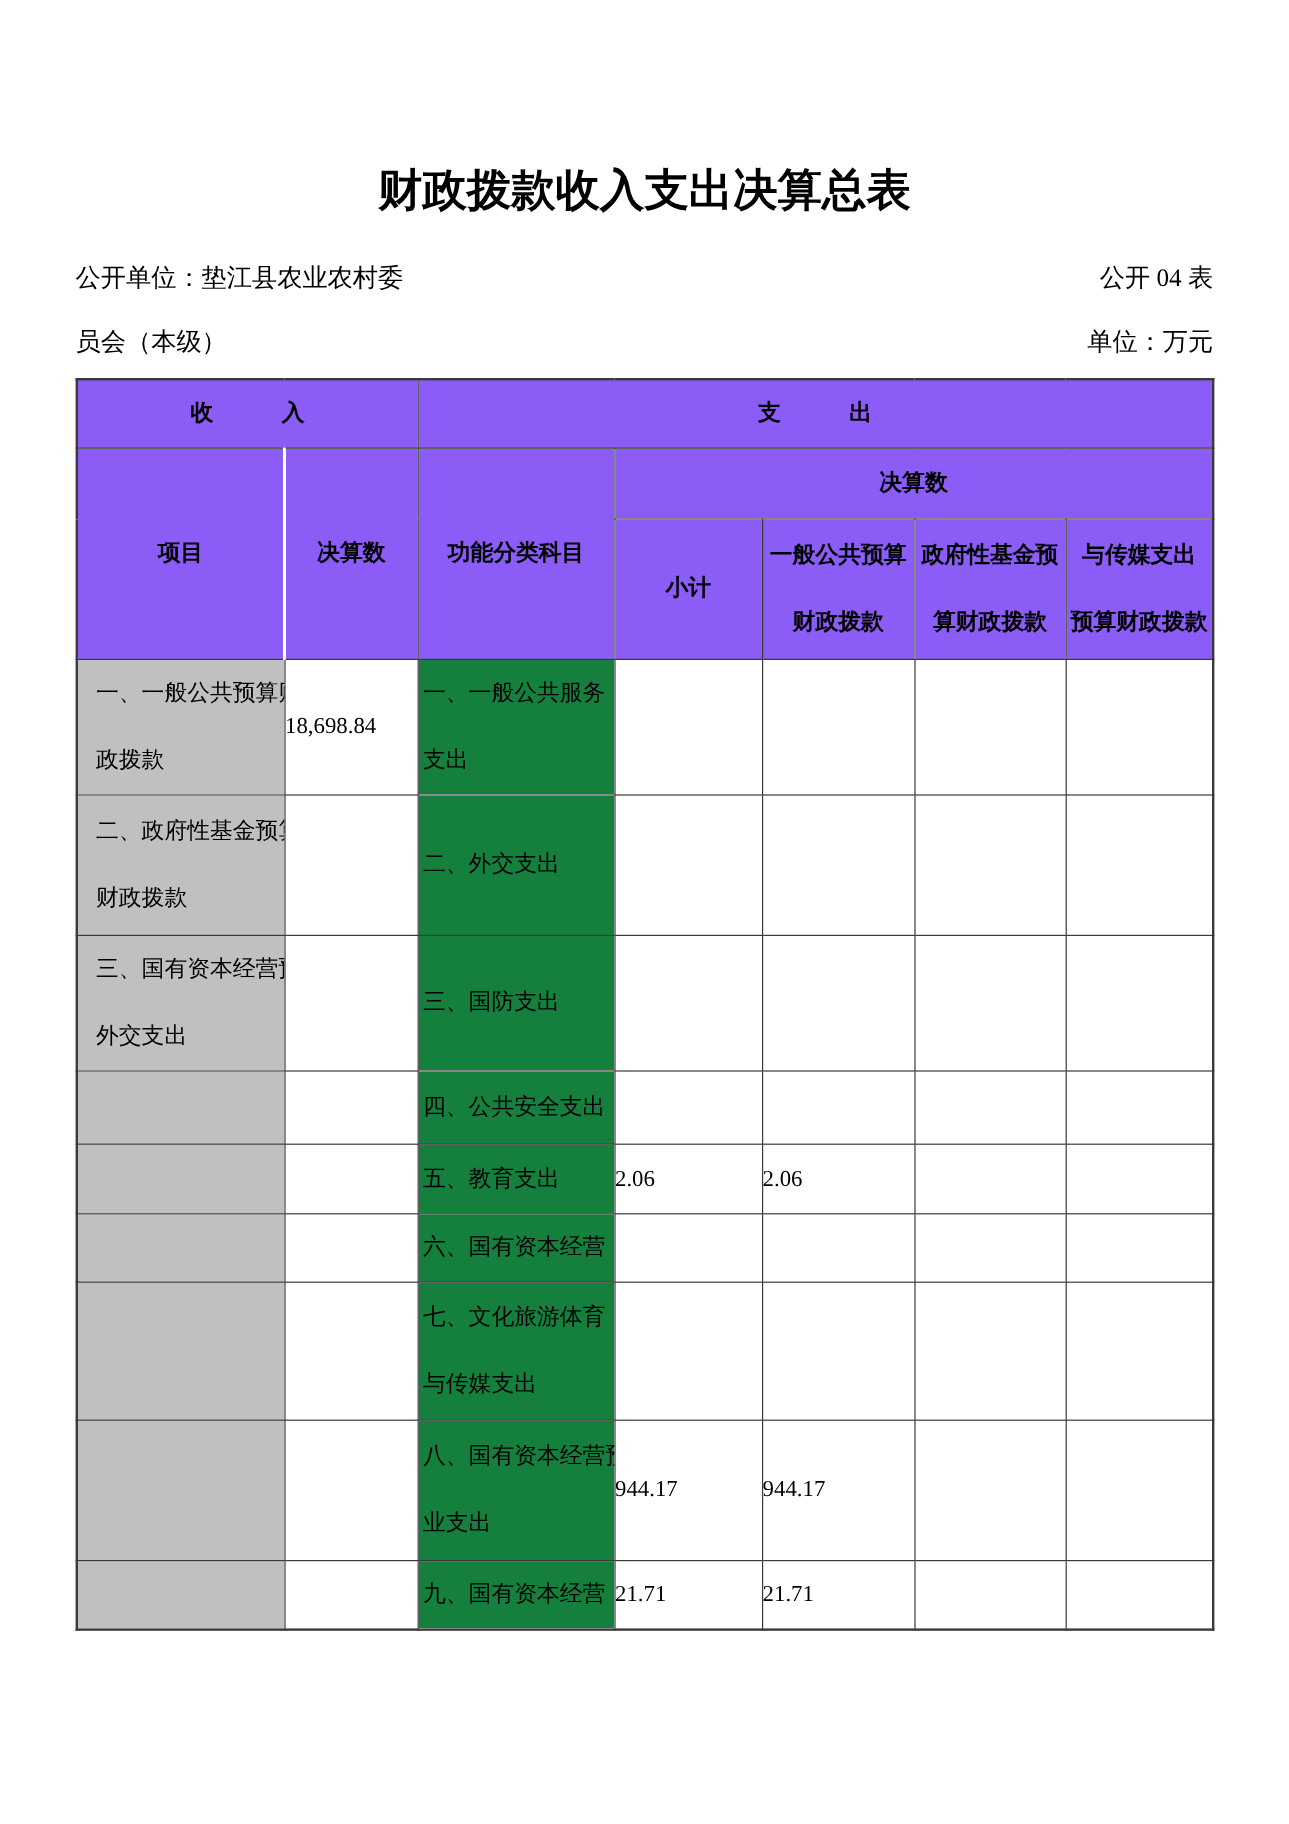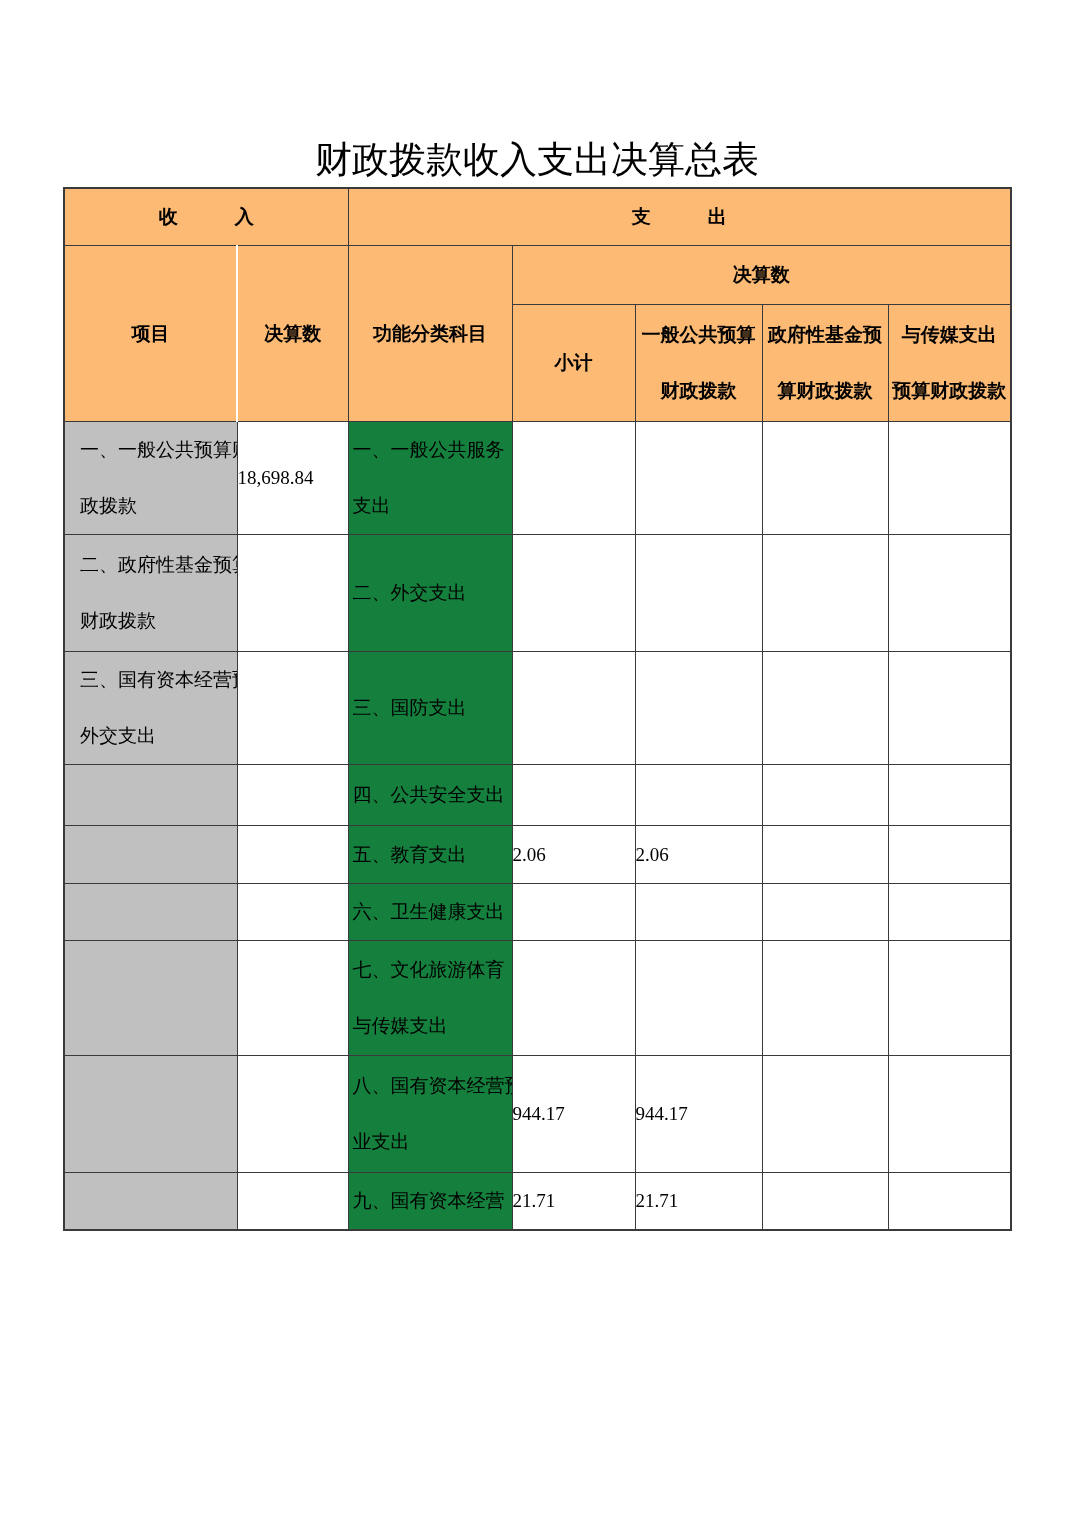--- a/index.html
+++ b/index.html
@@ -13,21 +13,21 @@
     width: 1074px;
     height: 1520px;
     background: #ffffff;
     padding: 0 63px;
     overflow: hidden;
   }
   .title {
     padding-top: 136px;
     text-align: center;
     font-size: 37px;
-    font-weight: normal;
+    font-weight: bold;
     line-height: 1.3;
   }
   .meta {
     margin-top: 20px;
   }
   .meta-row {
     display: flex;
     justify-content: space-between;
     align-items: center;
     height: 54px;
@@ -43,21 +43,21 @@
   th, td {
     border: 1px solid #3a3a3a;
     font-size: 19px;
     line-height: 56px;
     vertical-align: middle;
     white-space: pre;
     overflow: hidden;
     padding: 0;
   }
   th {
-    background: #fdba74;
+    background: #8b5cf6;
     font-weight: bold;
     text-align: center;
   }
   th.white-left {
     border-left: 2px solid #ffffff;
   }
   td.cell-item {
     background: #c0c0c0;
     text-align: left;
     padding-left: 15px;
@@ -72,20 +72,30 @@
     padding-right: 10px;
   }
 </style>
 </head>
 <body>
 
 <div class="page">
 
   <div class="title">财政拨款收入支出决算总表</div>
 
+  <div class="meta">
+    <div class="meta-row">
+      <span>公开单位：垫江县农业农村委</span>
+      <span>公开 04 表</span>
+    </div>
+    <div class="meta-row">
+      <span>员会（本级）</span>
+      <span>单位：万元</span>
+    </div>
+  </div>
 
   <table class="fiscal">
     <colgroup>
       <col style="width:173px">
       <col style="width:111px">
       <col style="width:164px">
       <col style="width:123px">
       <col style="width:127px">
       <col style="width:126px">
       <col style="width:123px">
@@ -156,21 +166,21 @@
         <td class="cell-num"></td>
         <td class="cell-func">五、教育支出</td>
         <td class="cell-num">2.06</td>
         <td class="cell-num">2.06</td>
         <td class="cell-num"></td>
         <td class="cell-num"></td>
       </tr>
       <tr style="height:57px">
         <td class="cell-item"></td>
         <td class="cell-num"></td>
-        <td class="cell-func">六、卫生健康支出</td>
+        <td class="cell-func">六、国有资本经营</td>
         <td class="cell-num"></td>
         <td class="cell-num"></td>
         <td class="cell-num"></td>
         <td class="cell-num"></td>
       </tr>
       <tr style="height:115px">
         <td class="cell-item"></td>
         <td class="cell-num"></td>
         <td class="cell-func">七、文化旅游体育
 与传媒支出</td>

